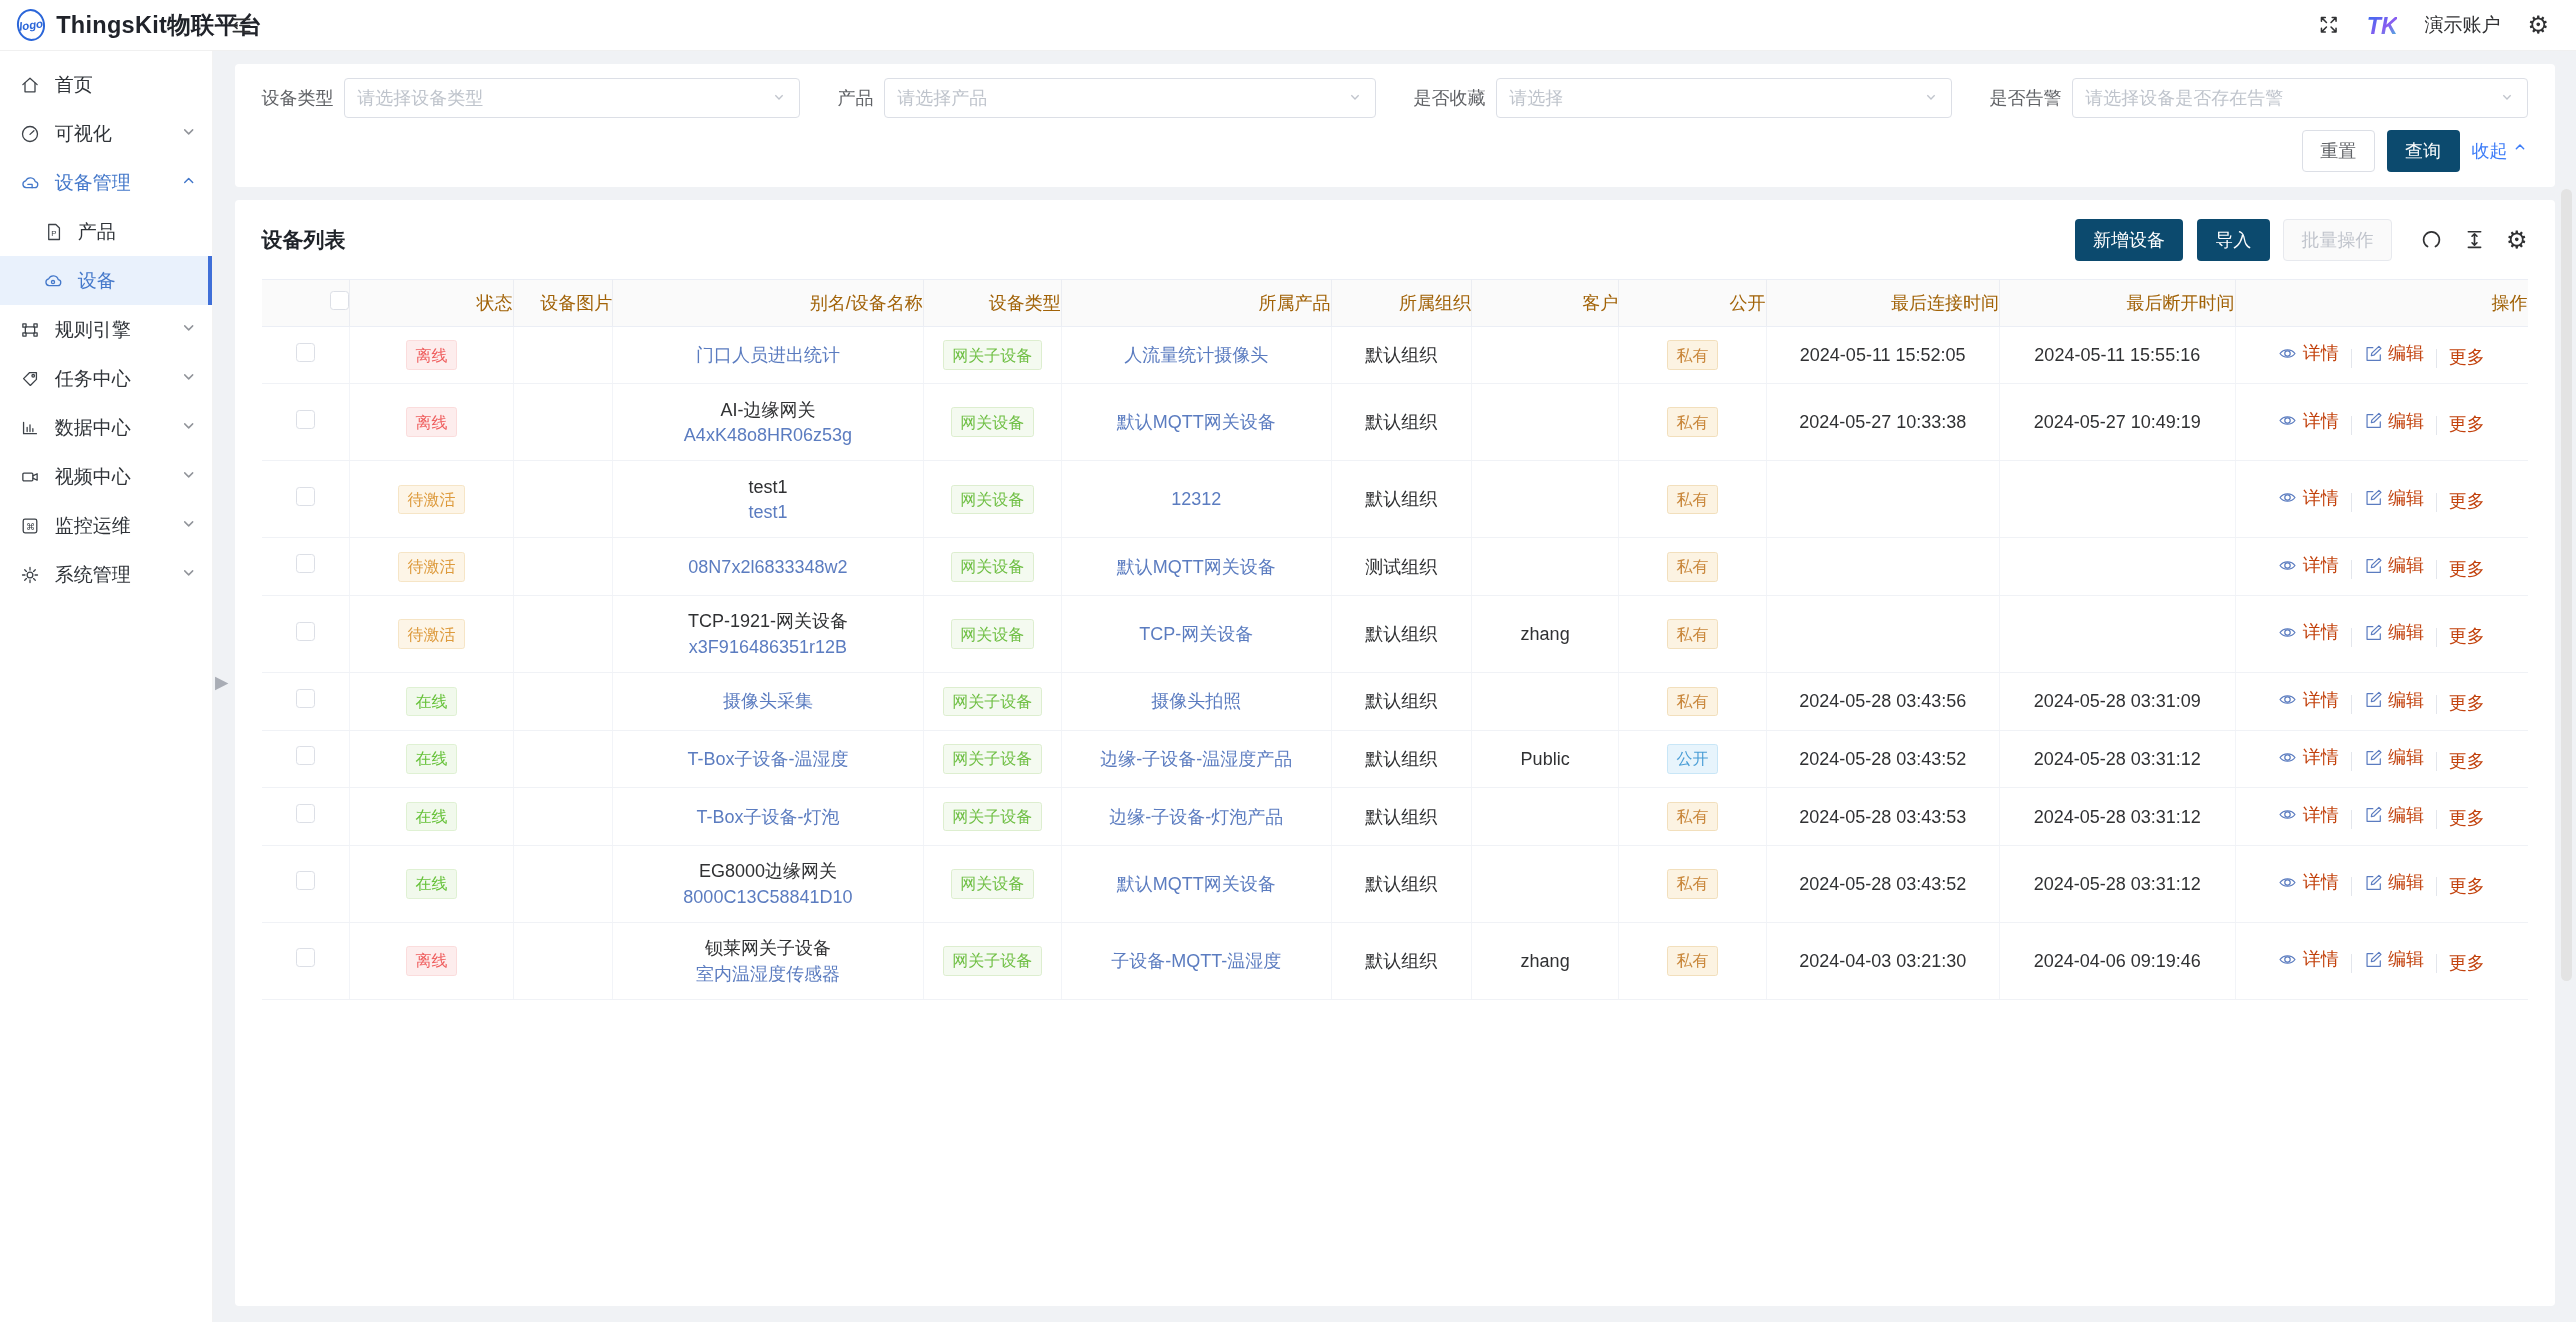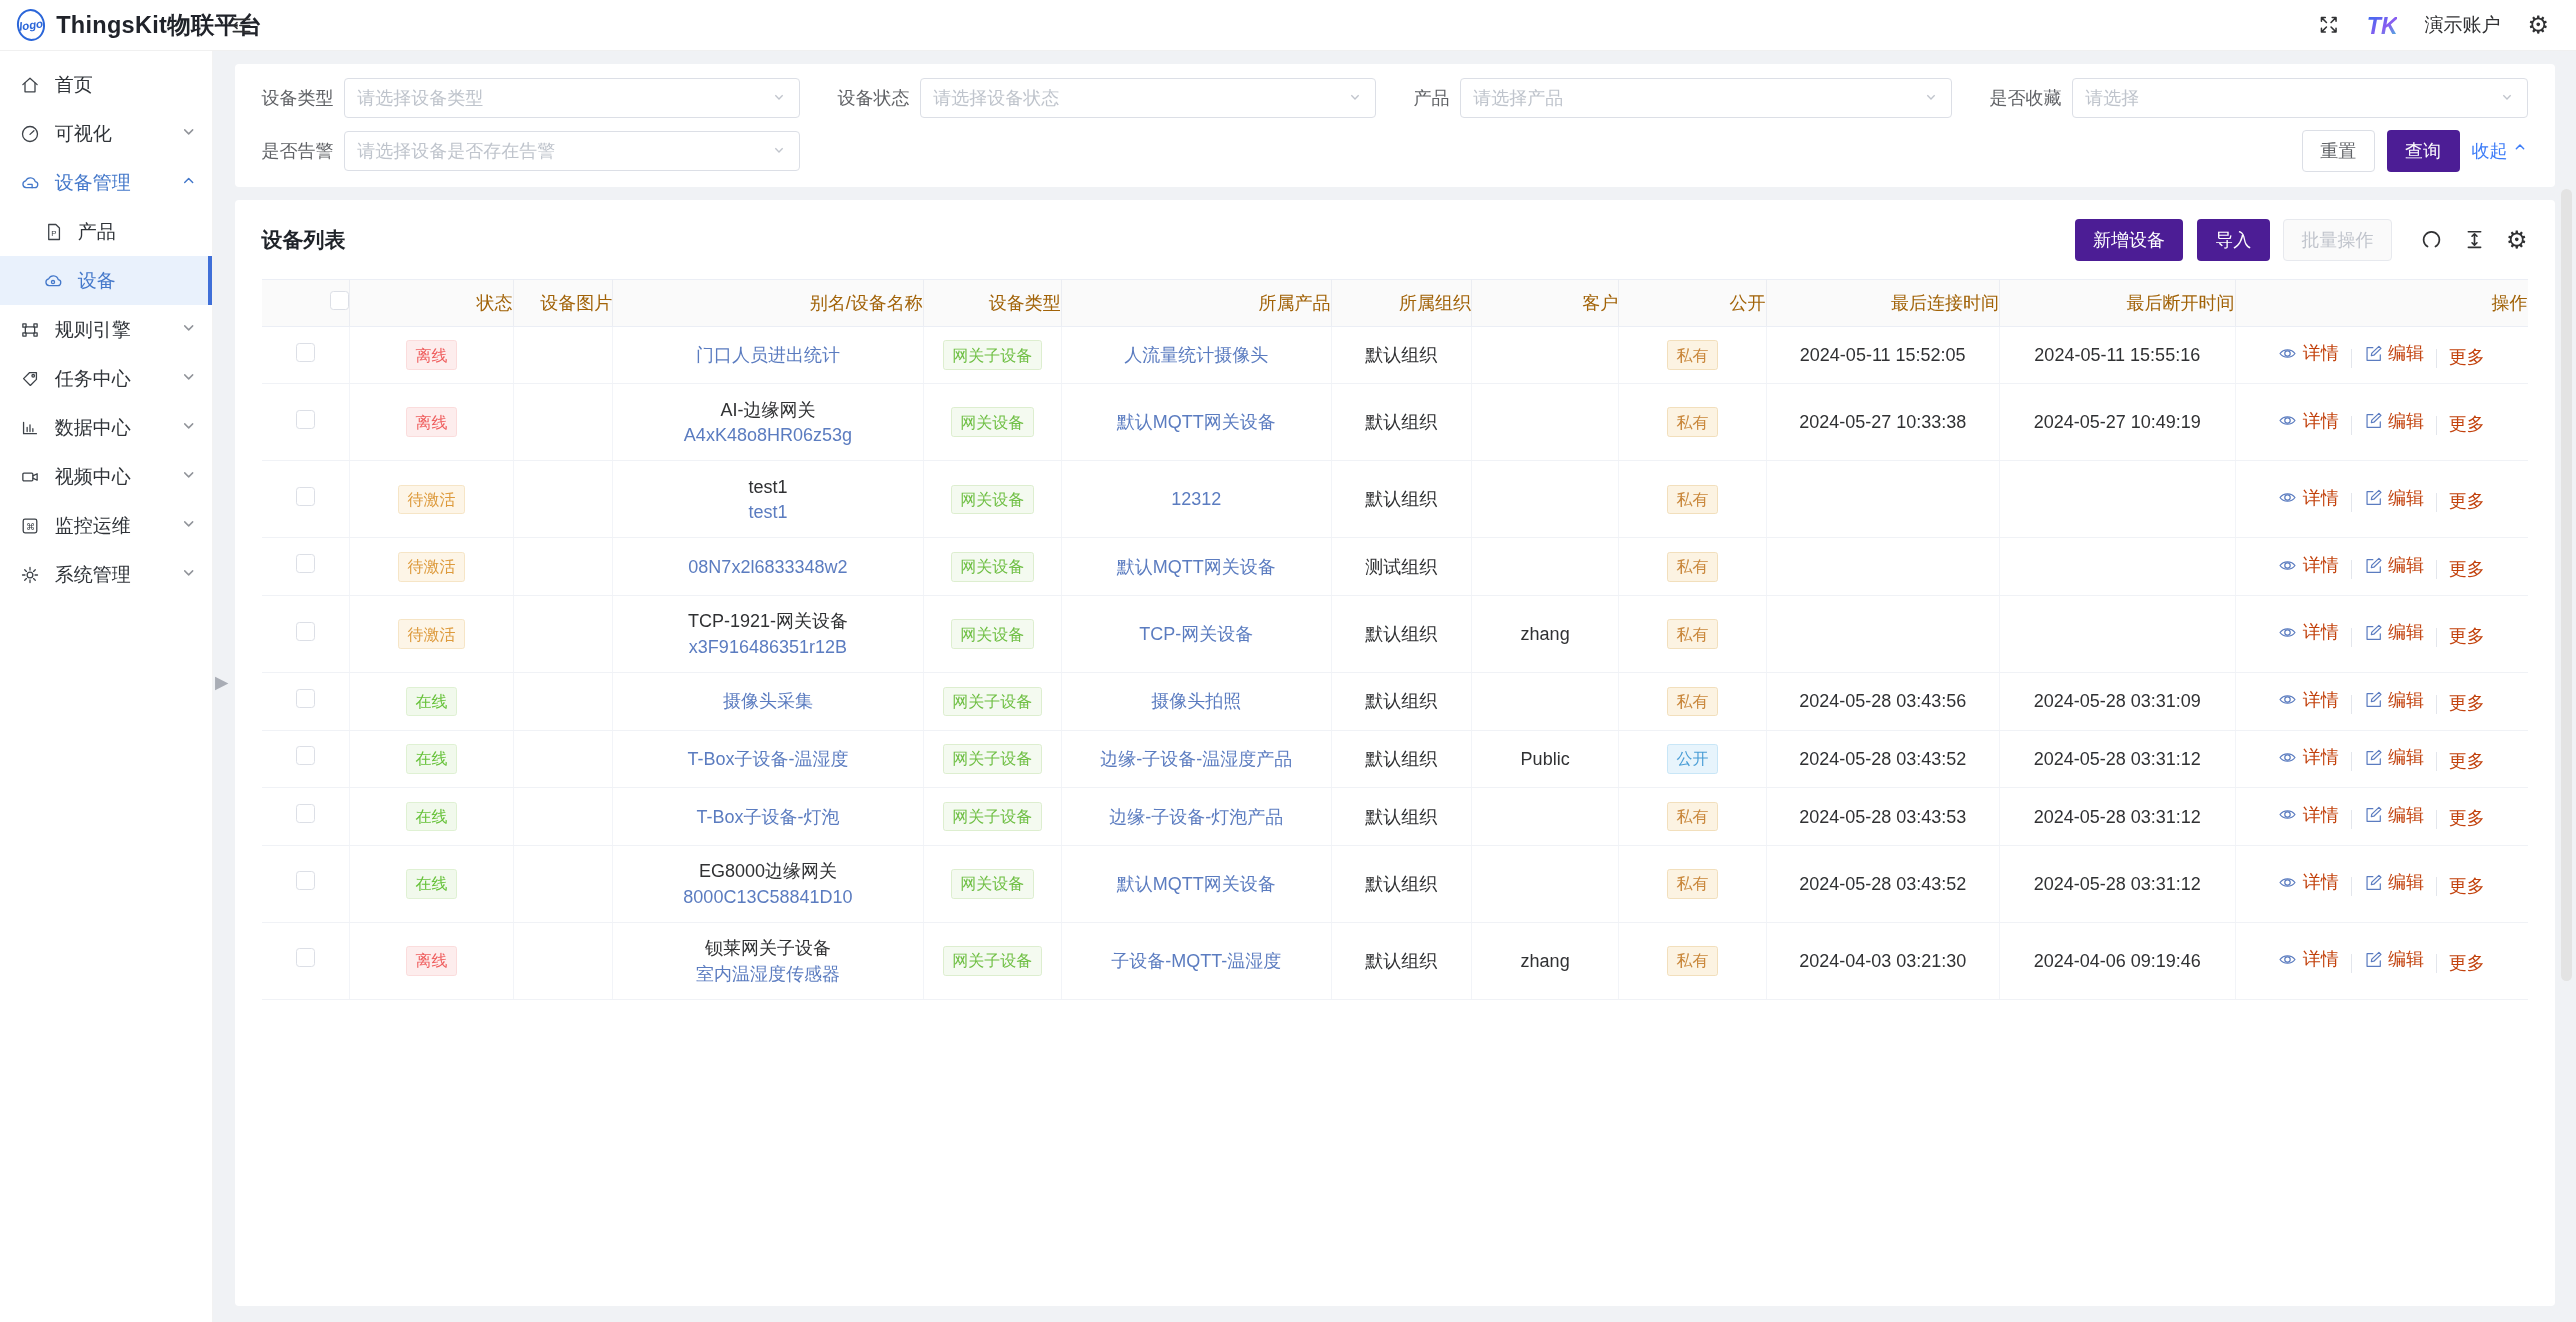--- a/index.html
+++ b/index.html
@@ -48,21 +48,21 @@
   .field { display:flex; align-items:center; }
   .field .flabel { font-size:18px; color:#606266; padding-right:10.7px; white-space:nowrap; }
   .control { flex:1; height:40px; border:0.7px solid #dcdfe6; border-radius:4px; background:#fff;
     display:flex; align-items:center; padding:0 12px; }
   .control .ph { flex:1; font-size:18px; color:#bfc4cc; white-space:nowrap; overflow:hidden; }
   .control .sel-chev svg { width:16px; height:16px; stroke:#c0c4cc; fill:none; stroke-width:2; }
   .filter-actions { grid-column:3 / 5; display:flex; justify-content:flex-end; align-items:center; gap:12px; }
   .btn { height:42px; border-radius:4px; font-size:18px; display:inline-flex; align-items:center;
     justify-content:center; padding:0 17.4px; cursor:pointer; border:0.7px solid transparent; white-space:nowrap; }
   .btn-plain { background:#fff; border-color:#dcdfe6; color:#606266; }
-  .btn-primary { background:#4c1d95; color:#fff; }
+  .btn-primary { background:#0c4a6e; color:#fff; }
   .link-btn { display:inline-flex; align-items:flex-start; gap:4px; color:#3c7cf8; font-size:18px; cursor:pointer; }
   .link-btn svg { width:16px; height:16px; stroke:#3c7cf8; fill:none; stroke-width:2.2; stroke-linecap:round; stroke-linejoin:round; }
 
   
   .list-card { background:#fff; border-radius:4px; margin-top:13.4px; padding:16px 27px 0;
     flex:1; display:flex; flex-direction:column; min-height:0; }
   .card-head { display:flex; align-items:center; justify-content:space-between; height:48px; margin-bottom:14.8px; flex:none; }
   .card-title { font-size:21px; font-weight:600; color:#1f2329; }
   .toolbar { display:flex; align-items:center; gap:13.4px; }
   .btn-disabled { background:#fafafa; border-color:#e7e9ee; color:#c0c4cc; cursor:not-allowed; }
@@ -292,29 +292,20 @@
 <span class="side-handle">▶</span>
 
 <div class="main">
 
   <div class="filter-card">
     <div class="filter-grid">
       <div class="field">
         <span class="flabel">设备类型</span>
         <span class="control">
           <span class="ph">请选择设备类型</span>
-          <span class="sel-chev"><svg viewBox="0 0 24 24">
-                <path d="M6.5 9.5 L12 15 L17.5 9.5"></path>
-              </svg></span>
-          </span>
-      </div>
-      <div class="field">
-        <span class="flabel">设备状态</span>
-        <span class="control">
-          <span class="ph">请选择设备状态</span>
           <span class="sel-chev"><svg viewBox="0 0 24 24">
                 <path d="M6.5 9.5 L12 15 L17.5 9.5"></path>
               </svg></span>
           </span>
       </div>
       <div class="field">
         <span class="flabel">产品</span>
         <span class="control">
           <span class="ph">请选择产品</span>
           <span class="sel-chev"><svg viewBox="0 0 24 24">

